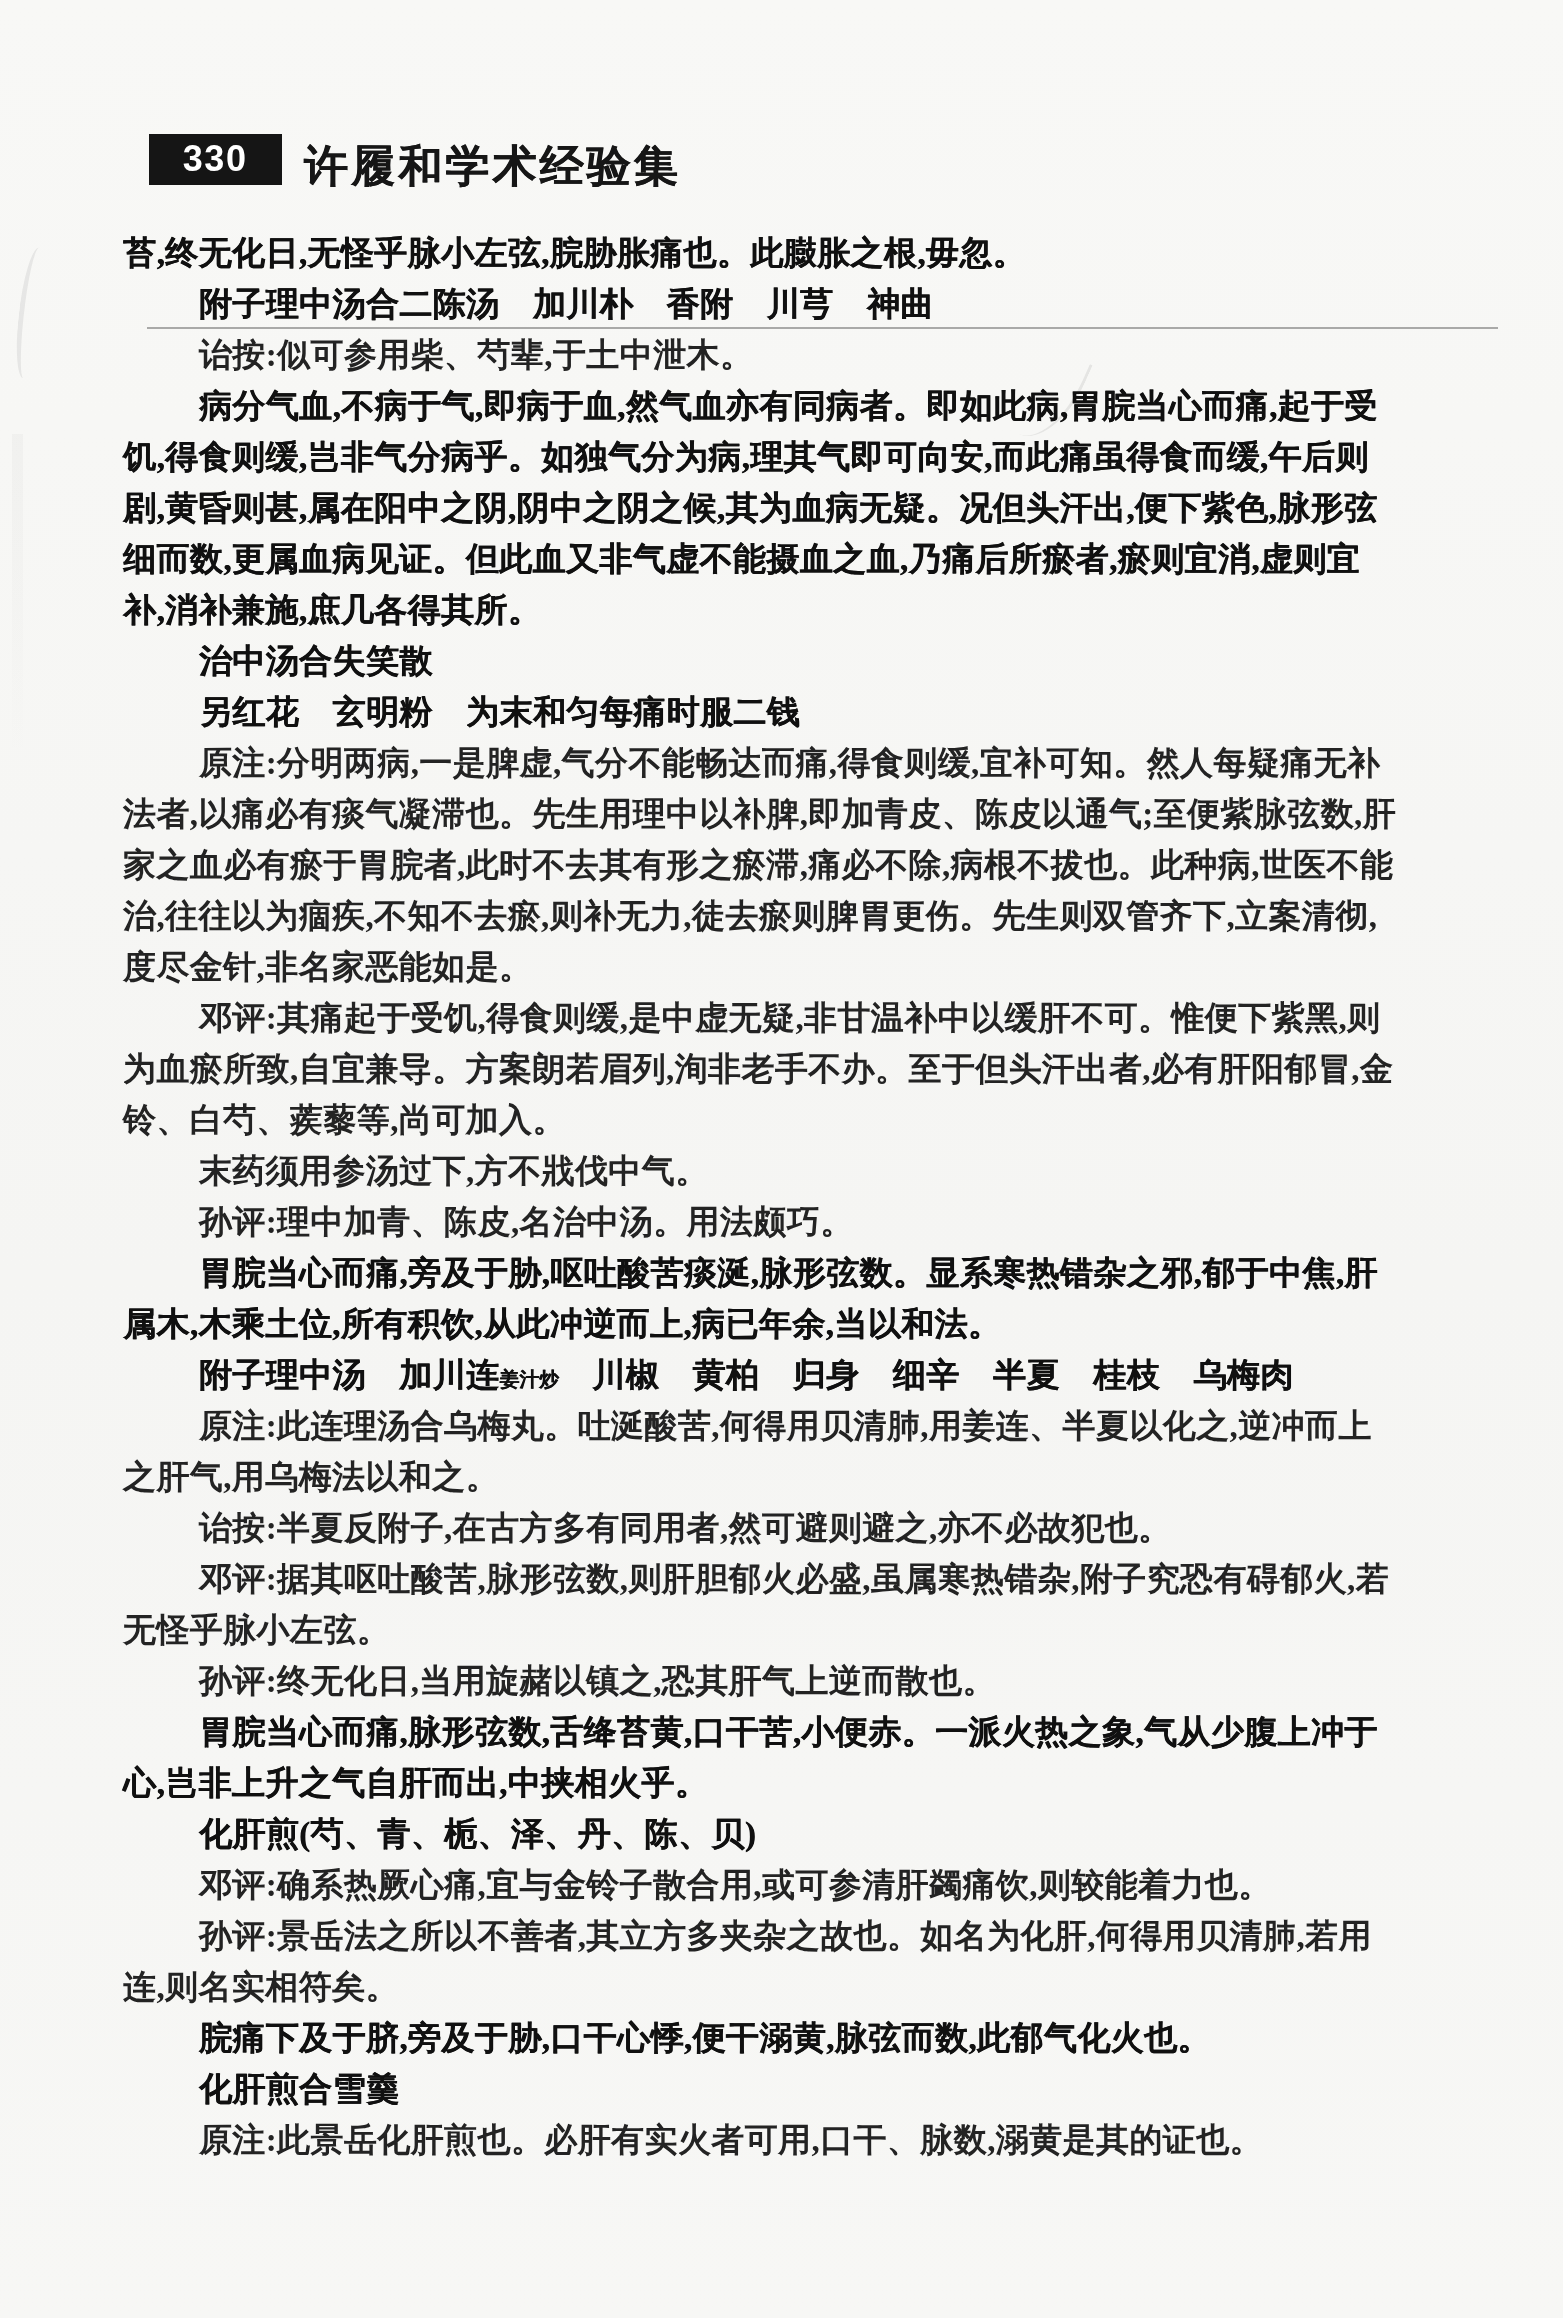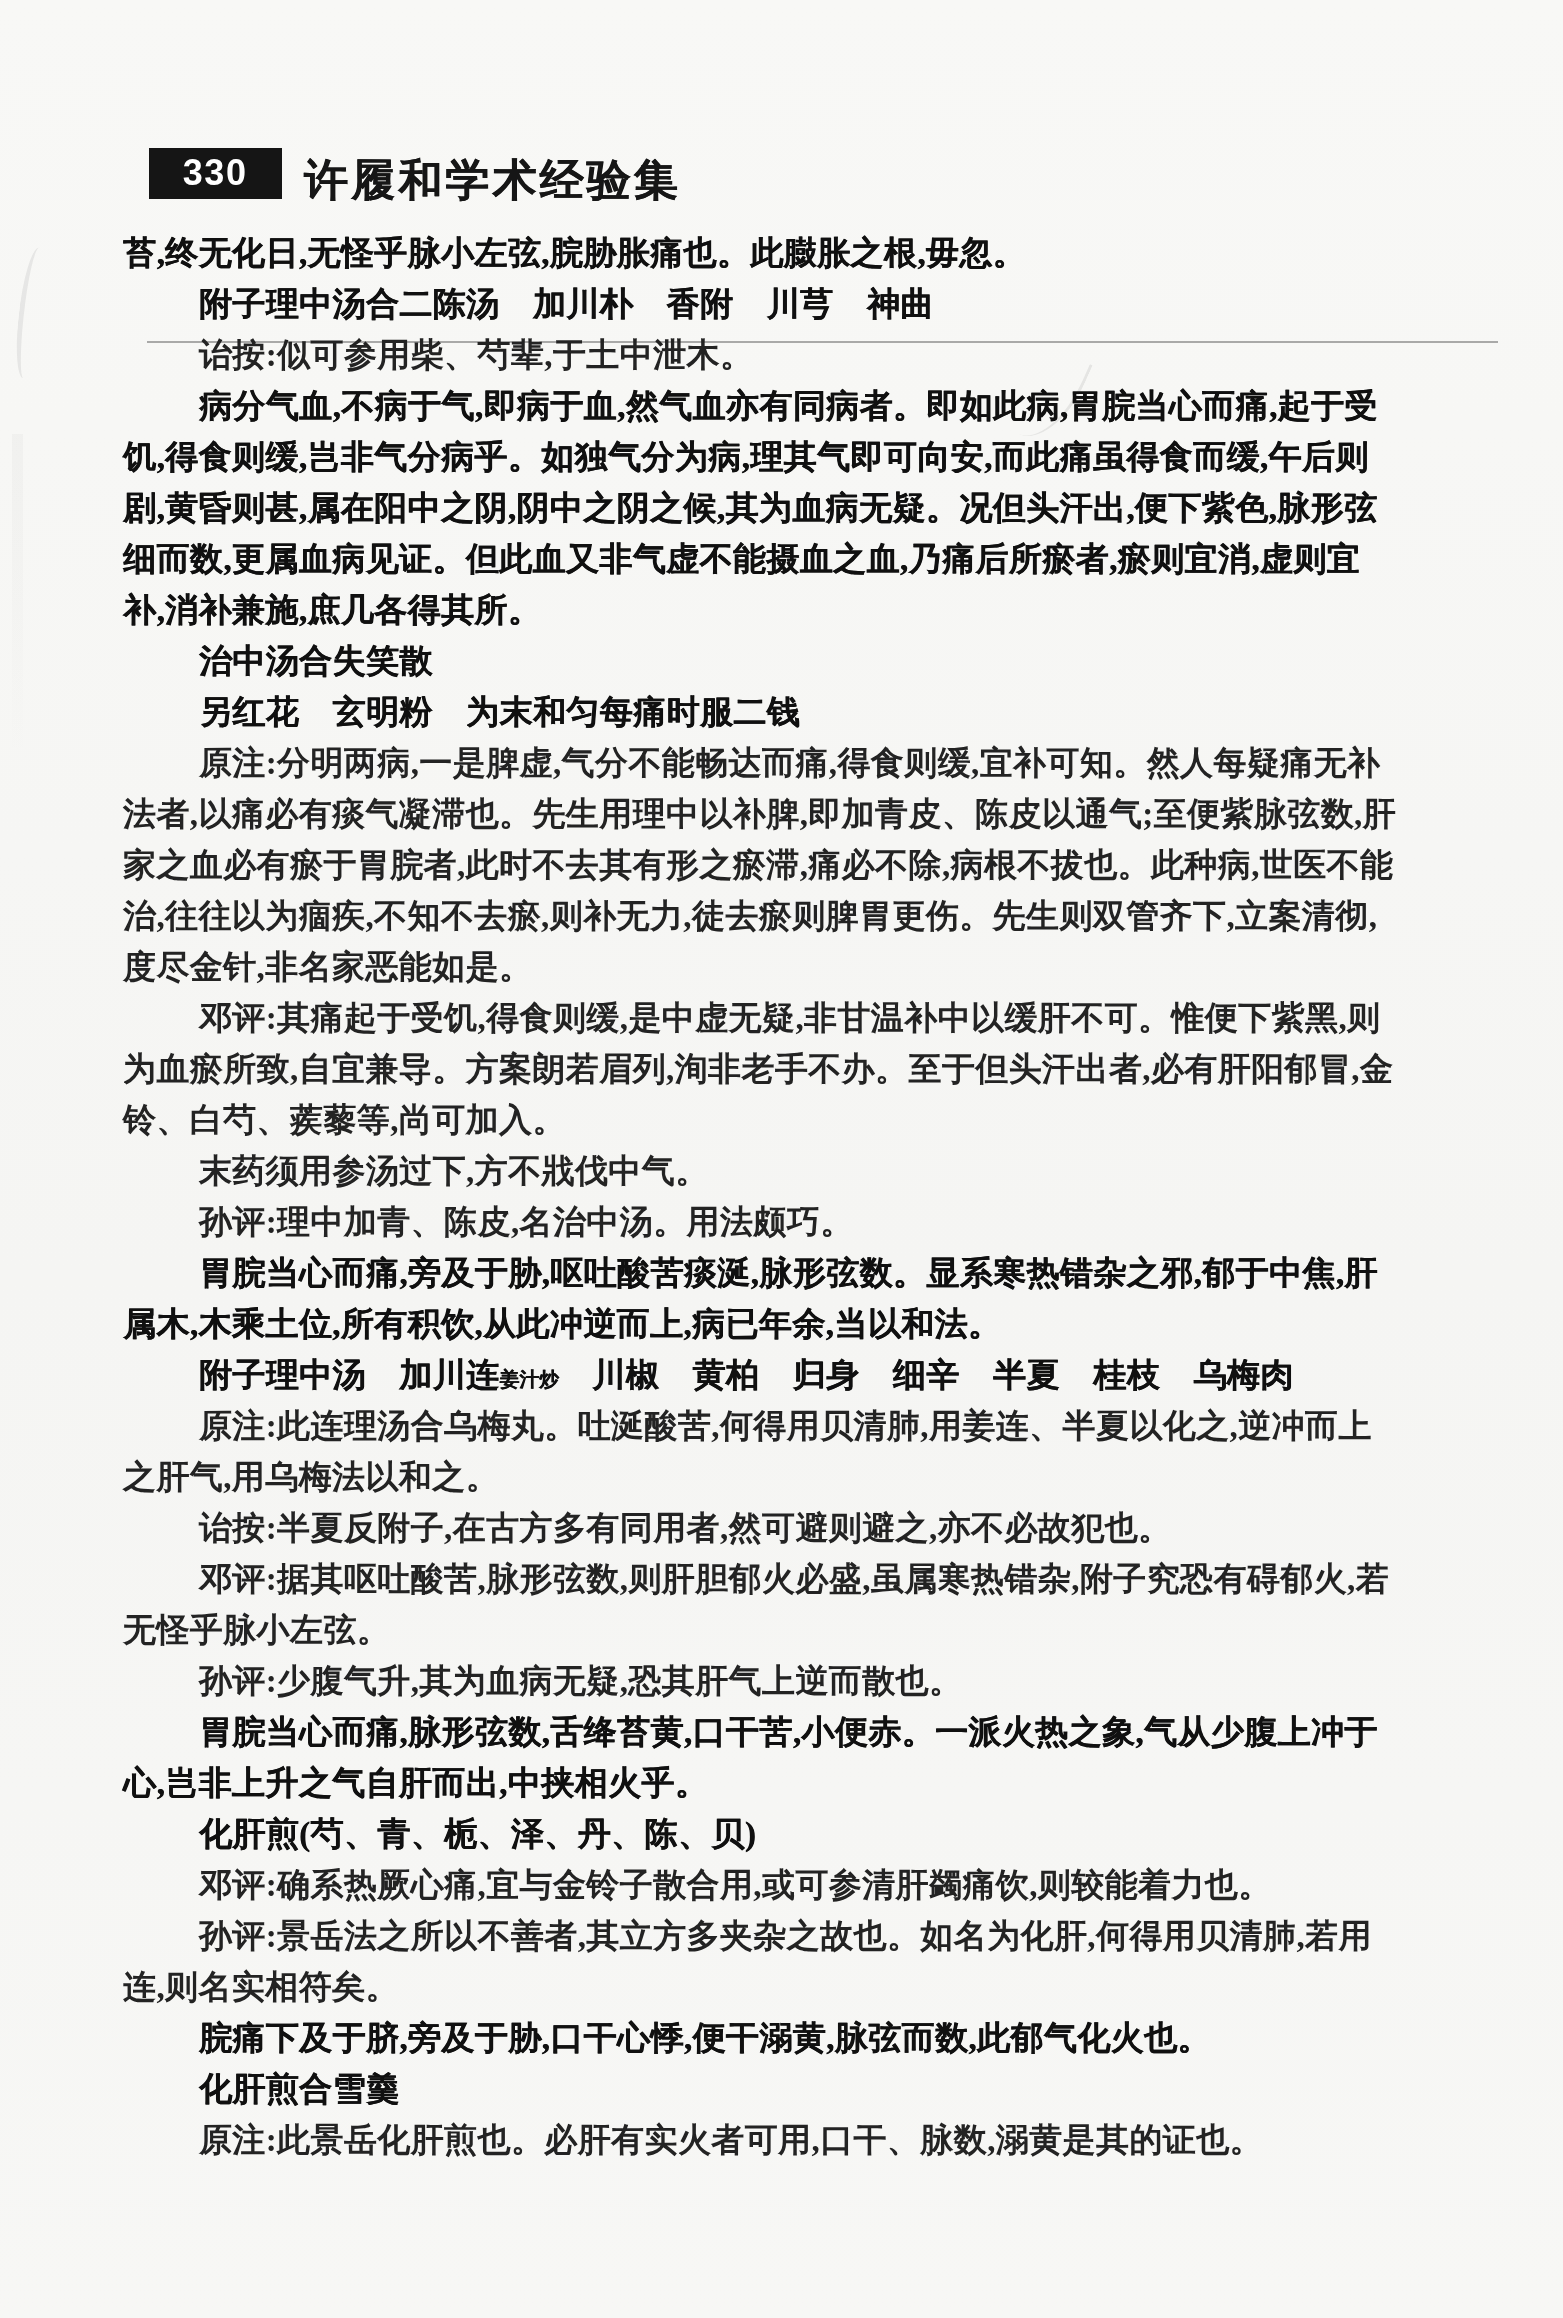--- a/index.html
+++ b/index.html
@@ -9,21 +9,21 @@
     font-family:"Liberation Serif","DejaVu Serif",serif;
     color:#1c1c1c;
     overflow:hidden;
   }
   .page{
     position:absolute;inset:0;
     background:linear-gradient(180deg,#f8f8f6 0%,#f5f5f3 55%,#f7f7f5 100%);
   }
   
   .header{
-    position:absolute;left:147px;top:146px;width:1350px;height:54px;
+    position:absolute;left:147px;top:132px;width:1350px;height:54px;
   }
   .page-badge{
     position:absolute;left:1.6px;top:1.6px;width:133px;height:51px;
     background:#151515;color:#ffffff;
     display:flex;align-items:center;justify-content:center;
     font-size:36px;font-weight:700;letter-spacing:1.6px;
     font-family:"Liberation Sans","DejaVu Sans",sans-serif;
   }
   .book-title{
     position:absolute;left:157px;top:4.7px;
@@ -117,21 +117,21 @@
       <div class="line indent"><span>末药须用参汤过下,方不戕伐中气。</span></div>
       <div class="line indent"><span>孙评:理中加青、陈皮,名治中汤。用法颇巧。</span></div>
       <div class="line bold indent"><span>胃脘当心而痛,旁及于胁,呕吐酸苦痰涎,脉形弦数。显系寒热错杂之邪,郁于中焦,肝</span></div>
       <div class="line bold"><span>属木,木乘土位,所有积饮,从此冲逆而上,病已年余,当以和法。</span></div>
       <div class="line bold indent"><span>附子理中汤　加川连</span><span class="small">姜汁炒</span><span>　川椒　黄柏　归身　细辛　半夏　桂枝　乌梅肉</span></div>
       <div class="line indent"><span>原注:此连理汤合乌梅丸。吐涎酸苦,何得用贝清肺,用姜连、半夏以化之,逆冲而上</span></div>
       <div class="line"><span>之肝气,用乌梅法以和之。</span></div>
       <div class="line indent"><span>诒按:半夏反附子,在古方多有同用者,然可避则避之,亦不必故犯也。</span></div>
       <div class="line indent"><span>邓评:据其呕吐酸苦,脉形弦数,则肝胆郁火必盛,虽属寒热错杂,附子究恐有碍郁火,若</span></div>
       <div class="line"><span>无怪乎脉小左弦。</span></div>
-      <div class="line indent"><span>孙评:少腹气升,其为血病无疑,恐其肝气上逆而散也。</span></div>
+      <div class="line indent"><span>孙评:终无化日,当用旋赭以镇之,恐其肝气上逆而散也。</span></div>
       <div class="line bold indent"><span>胃脘当心而痛,脉形弦数,舌绛苔黄,口干苦,小便赤。一派火热之象,气从少腹上冲于</span></div>
       <div class="line bold"><span>心,岂非上升之气自肝而出,中挟相火乎。</span></div>
       <div class="line bold indent"><span>化肝煎(芍、青、栀、泽、丹、陈、贝)</span></div>
       <div class="line indent"><span>邓评:确系热厥心痛,宜与金铃子散合用,或可参清肝蠲痛饮,则较能着力也。</span></div>
       <div class="line indent"><span>孙评:景岳法之所以不善者,其立方多夹杂之故也。如名为化肝,何得用贝清肺,若用</span></div>
       <div class="line"><span>连,则名实相符矣。</span></div>
       <div class="line bold indent"><span>脘痛下及于脐,旁及于胁,口干心悸,便干溺黄,脉弦而数,此郁气化火也。</span></div>
       <div class="line bold indent"><span>化肝煎合雪羹</span></div>
       <div class="line indent"><span>原注:此景岳化肝煎也。必肝有实火者可用,口干、脉数,溺黄是其的证也。</span></div>
     </main>

